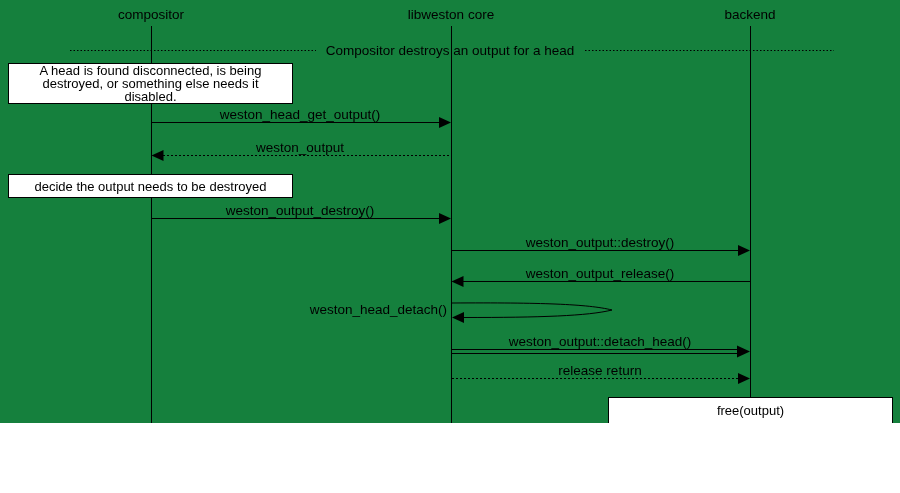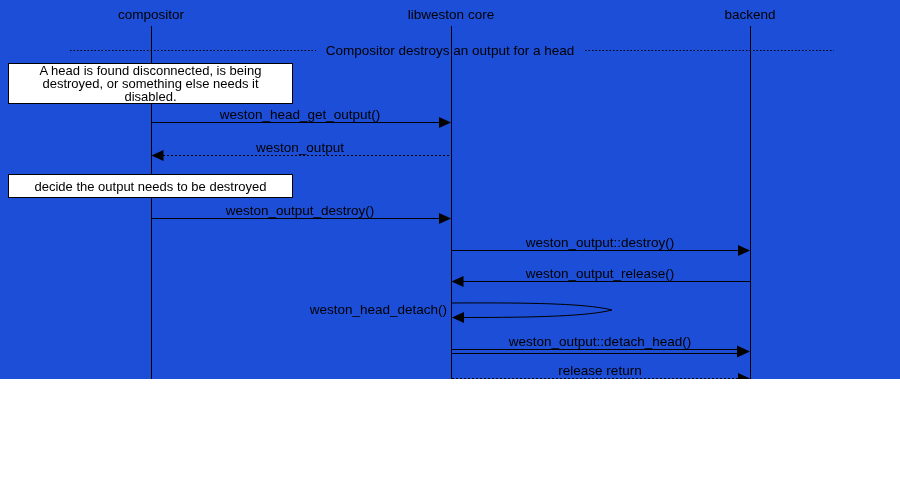--- a/index.html
+++ b/index.html
@@ -3,22 +3,22 @@
 <meta charset="utf-8">
 <style>
   html, body {
     margin: 0;
     padding: 0;
     background: #ffffff;
   }
   .stage {
     position: relative;
     width: 900px;
-    height: 379px;
-    background: #1d4ed8;
+    height: 423px;
+    background: #15803d;
     overflow: hidden;
   }
   svg {
     display: block;
   }
   svg text {
     font-family: "Liberation Sans", "DejaVu Sans", sans-serif;
     font-size: 13.5px;
     fill: #000000;
   }

